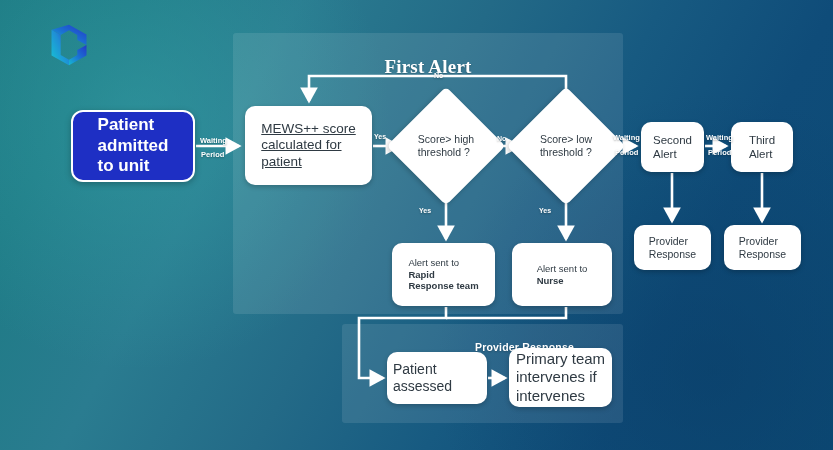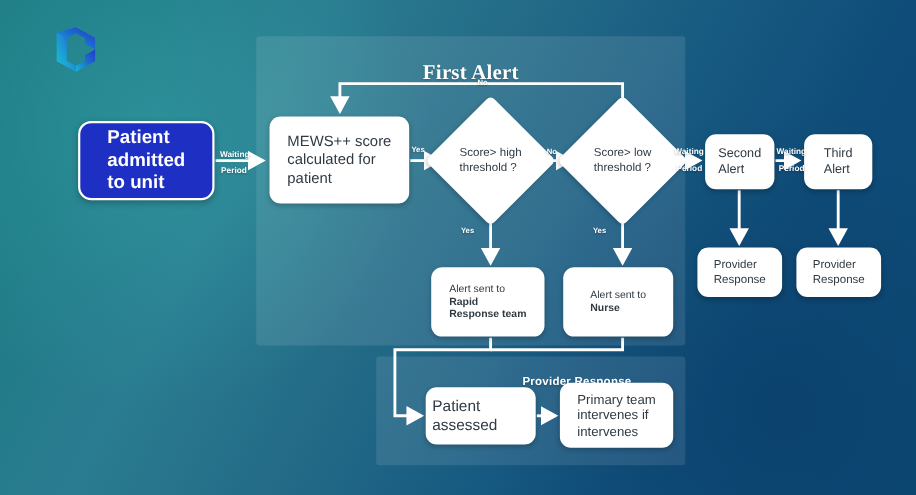--- a/index.html
+++ b/index.html
@@ -119,20 +119,21 @@
     font-size: 17px;
     font-weight: bold;
     line-height: 1.2;
     box-shadow: 0 2px 6px rgba(0,0,0,0.25);
   }
 
   #node-mews-score {
     left: 245px; top: 106px;
     width: 127px; height: 79px;
     font-size: 13.5px;
+    text-decoration: underline;
   }
 
   #node-alert-rapid {
     left: 392px; top: 243px;
     width: 103px; height: 63px;
     font-size: 9.5px;
   }
   #node-alert-nurse {
     left: 512px; top: 243px;
     width: 100px; height: 63px;
@@ -162,21 +163,21 @@
   }
 
   #node-patient-assessed {
     left: 387px; top: 352px;
     width: 100px; height: 52px;
     font-size: 14px;
   }
   #node-primary-team {
     left: 509px; top: 348px;
     width: 103px; height: 59px;
-    font-size: 12px;
+    font-size: 15px;
   }
 
   
   .diamond {
     position: absolute;
   }
   .diamond .dia-shape {
     position: absolute;
     left: 0; top: 0;
     width: 100%; height: 100%;

